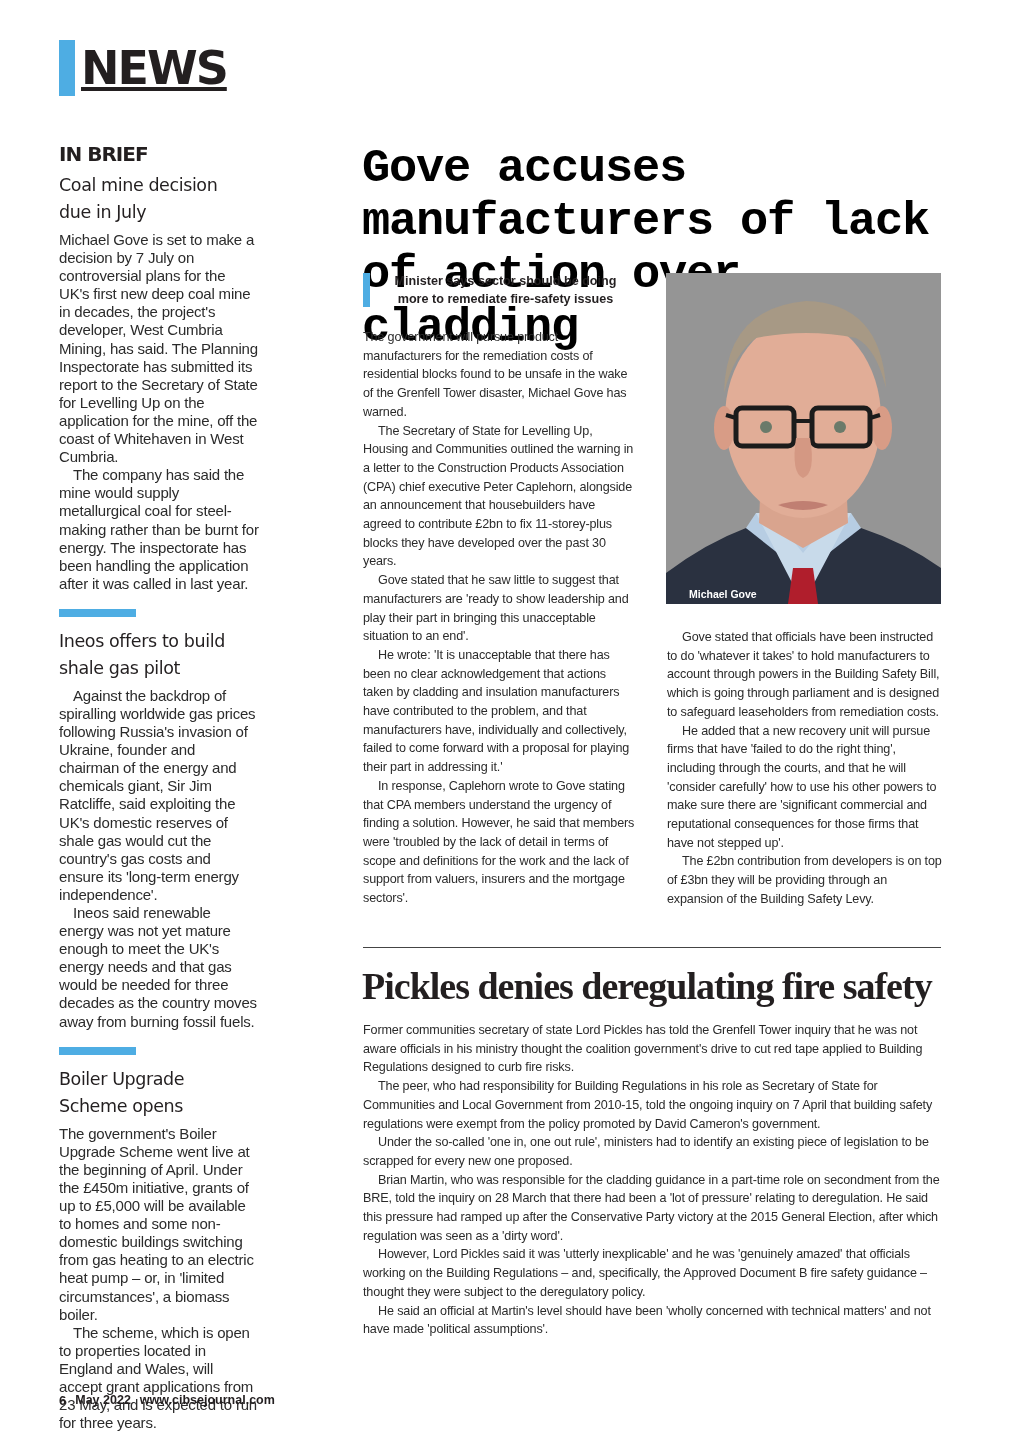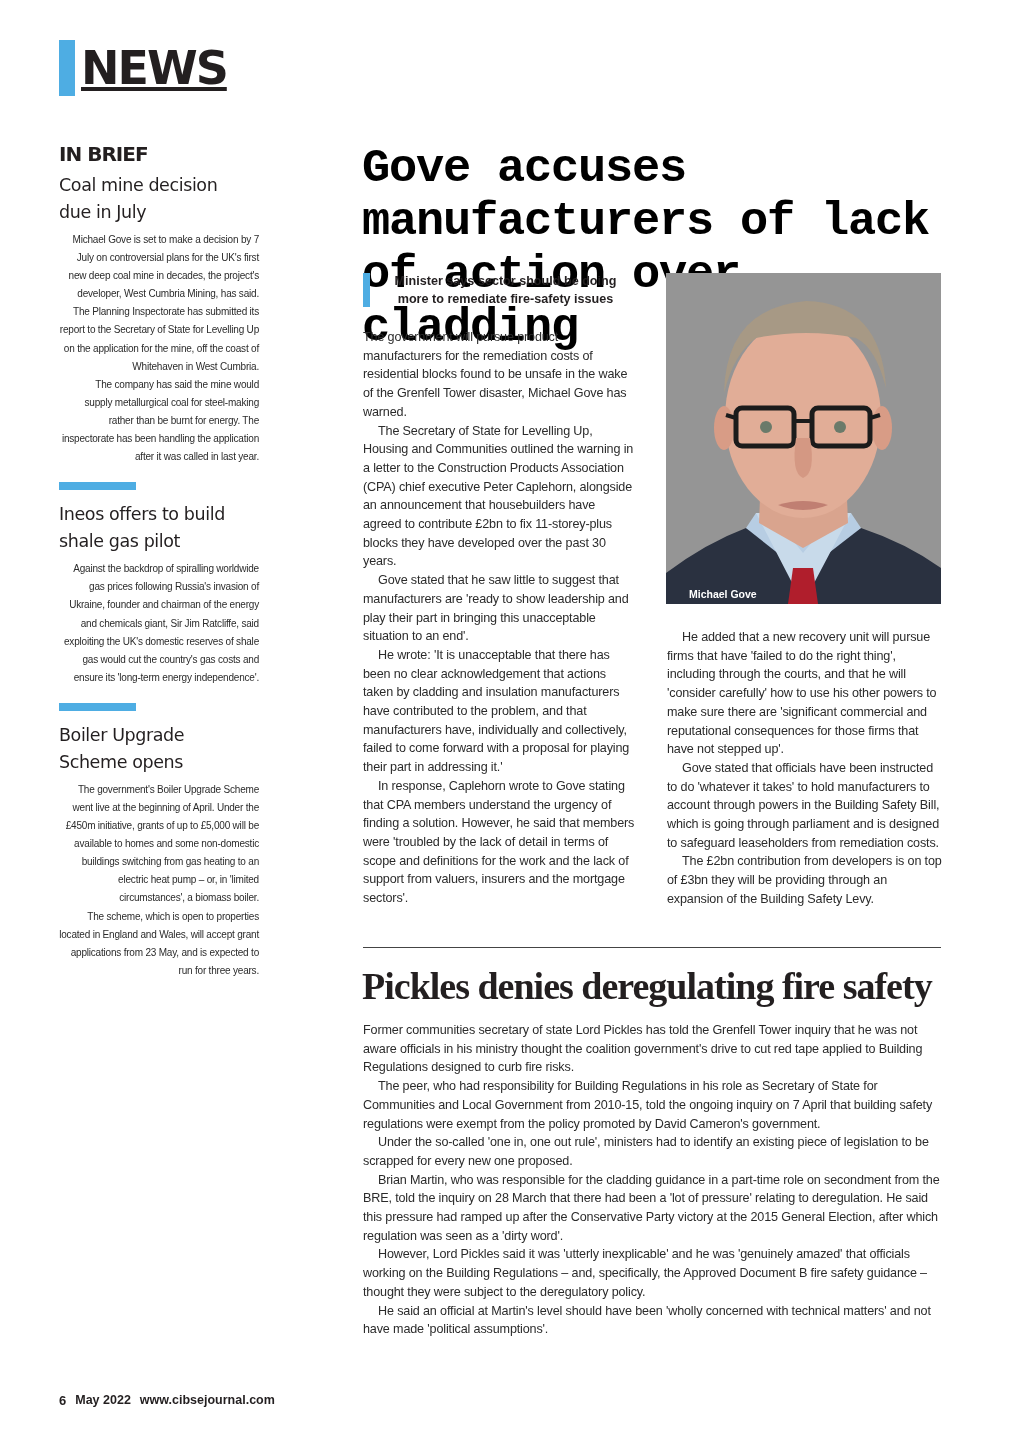--- a/index.html
+++ b/index.html
@@ -7,21 +7,21 @@
   body { position: relative; color: #231f20; }
 
   .masthead { position: absolute; left: 59px; top: 40px; height: 56px; display: flex; align-items: center; text-decoration: underline; }
   .masthead-bar { width: 16px; height: 56px; background: #4eade3; margin-right: 6px; }
   .masthead-title { font-family: "DejaVu Sans", sans-serif; font-weight: bold; font-size: 46px; letter-spacing: -2px; color: #231f20; line-height: 56px; }
 
   
   .brief { position: absolute; left: 59px; top: 140px; width: 200px; font-family: "Liberation Sans", sans-serif; }
   .brief-heading { font-family: "DejaVu Sans", sans-serif; font-weight: bold; font-size: 20px; letter-spacing: -1px; line-height: 28px; margin-bottom: 4px; }
   .brief-item-title { font-family: "DejaVu Sans", sans-serif; font-weight: normal; font-size: 17.5px; line-height: 27px; letter-spacing: -0.4px; margin-bottom: 5px; }
-  .brief-para { font-size: 10px; line-height: 18.1px; color: #2b2b2b; letter-spacing: -0.2px; text-align: right; }
+  .brief-para { font-size: 15px; line-height: 18.1px; color: #2b2b2b; letter-spacing: -0.2px; }
   .brief-para.indent { text-indent: 14px; }
   .brief-divider { width: 77px; height: 8px; background: #4eade3; margin: 16px 0 11px 0; }
 
   
   .headline1 { position: absolute; left: 362px; top: 142px; width: 600px; font-family: Liberation Mono, monospace; font-size: 47px; line-height: 53px; letter-spacing: -1.2px; color: #000000; }
   .standfirst { position: absolute; left: 363px; top: 273px; width: 270px; display: flex; }
   .standfirst-bar { width: 7px; height: 34px; background: #4eade3; margin-right: 8px; flex: none; }
   .standfirst-text { font-family: "Liberation Sans", sans-serif; font-weight: bold; font-size: 12.6px; line-height: 17.5px; color: #231f20; text-align: center; }
 
   .col { position: absolute; font-family: "Liberation Sans", sans-serif; font-size: 12.6px; line-height: 18.7px; color: #2b2b2b; letter-spacing: -0.15px; }
@@ -56,20 +56,21 @@
     <div class="brief-item-title" style="width:170px">Coal mine decision due in July</div>
     <p class="brief-para">Michael Gove is set to make a decision by 7 July on controversial plans for the UK's first new deep coal mine in decades, the project's developer, West Cumbria Mining, has said. The Planning Inspectorate has submitted its report to the Secretary of State for Levelling Up on the application for the mine, off the coast of Whitehaven in West Cumbria.</p>
     <p class="brief-para indent">The company has said the mine would supply metallurgical coal for steel-making rather than be burnt for energy. The inspectorate has been handling the application after it was called in last year.</p>
   </div>
 
   <div class="brief-divider"></div>
 
   <div>
     <div class="brief-item-title" style="width:185px">Ineos offers to build shale gas pilot</div>
     <p class="brief-para indent">Against the backdrop of spiralling worldwide gas prices following Russia's invasion of Ukraine, founder and chairman of the energy and chemicals giant, Sir Jim Ratcliffe, said exploiting the UK's domestic reserves of shale gas would cut the country's gas costs and ensure its 'long-term energy independence'.</p>
+    <p class="brief-para indent">Ineos said renewable energy was not yet mature enough to meet the UK's energy needs and that gas would be needed for three decades as the country moves away from burning fossil fuels.</p>
   </div>
 
   <div class="brief-divider"></div>
 
   <div>
     <div class="brief-item-title" style="width:150px">Boiler Upgrade Scheme opens</div>
     <p class="brief-para">The government's Boiler Upgrade Scheme went live at the beginning of April. Under the £450m initiative, grants of up to £5,000 will be available to homes and some non-domestic buildings switching from gas heating to an electric heat pump – or, in 'limited circumstances', a biomass boiler.</p>
     <p class="brief-para indent">The scheme, which is open to properties located in England and Wales, will accept grant applications from 23 May, and is expected to run for three years.</p>
   </div>
 </div>
@@ -117,22 +118,22 @@
     <circle cx="100" cy="154" r="6" fill="#6a7a6a"></circle>
     <circle cx="174" cy="154" r="6" fill="#6a7a6a"></circle>
 
     <path d="M130 165 Q125 200 137 205 Q150 200 144 165" fill="#d49883"></path>
     <path d="M112 232 Q137 224 162 232 Q137 242 112 232 Z" fill="#c07f72"></path>
   </svg>
   <div class="photo-caption">Michael Gove</div>
 </div>
 
 <div class="col col-b">
+  <p class="indent">Gove stated that officials have been instructed to do 'whatever it takes' to hold manufacturers to account through powers in the Building Safety Bill, which is going through parliament and is designed to safeguard leaseholders from remediation costs.</p>
   <p class="indent">He added that a new recovery unit will pursue firms that have 'failed to do the right thing', including through the courts, and that he will 'consider carefully' how to use his other powers to make sure there are 'significant commercial and reputational consequences for those firms that have not stepped up'.</p>
-  <p class="indent">Gove stated that officials have been instructed to do 'whatever it takes' to hold manufacturers to account through powers in the Building Safety Bill, which is going through parliament and is designed to safeguard leaseholders from remediation costs.</p>
   <p class="indent">The £2bn contribution from developers is on top of £3bn they will be providing through an expansion of the Building Safety Levy.</p>
 </div>
 
 <div class="rule"></div>
 
 <h2 class="headline2">Pickles denies deregulating fire safety</h2>
 
 <div class="col col-c">
   <p>Former communities secretary of state Lord Pickles has told the Grenfell Tower inquiry that he was not aware officials in his ministry thought the coalition government's drive to cut red tape applied to Building Regulations designed to curb fire risks.</p>
   <p class="indent">The peer, who had responsibility for Building Regulations in his role as Secretary of State for Communities and Local Government from 2010-15, told the ongoing inquiry on 7 April that building safety regulations were exempt from the policy promoted by David Cameron's government.</p>

